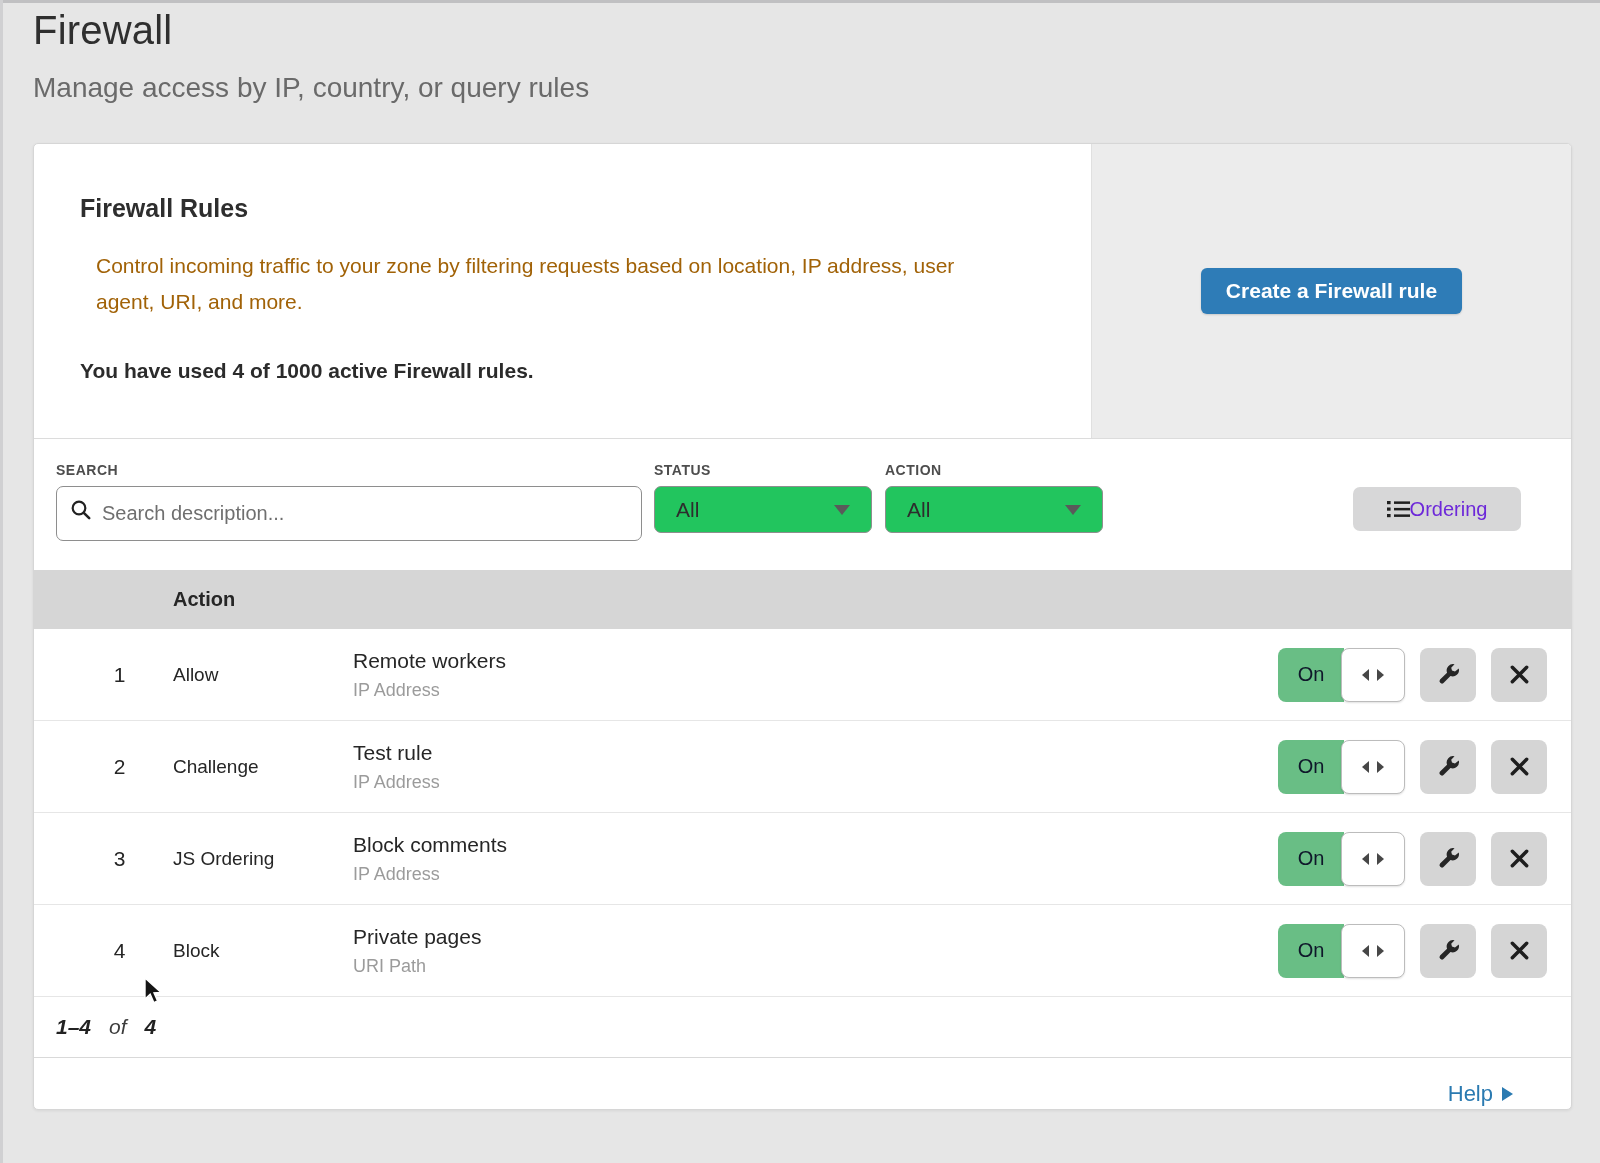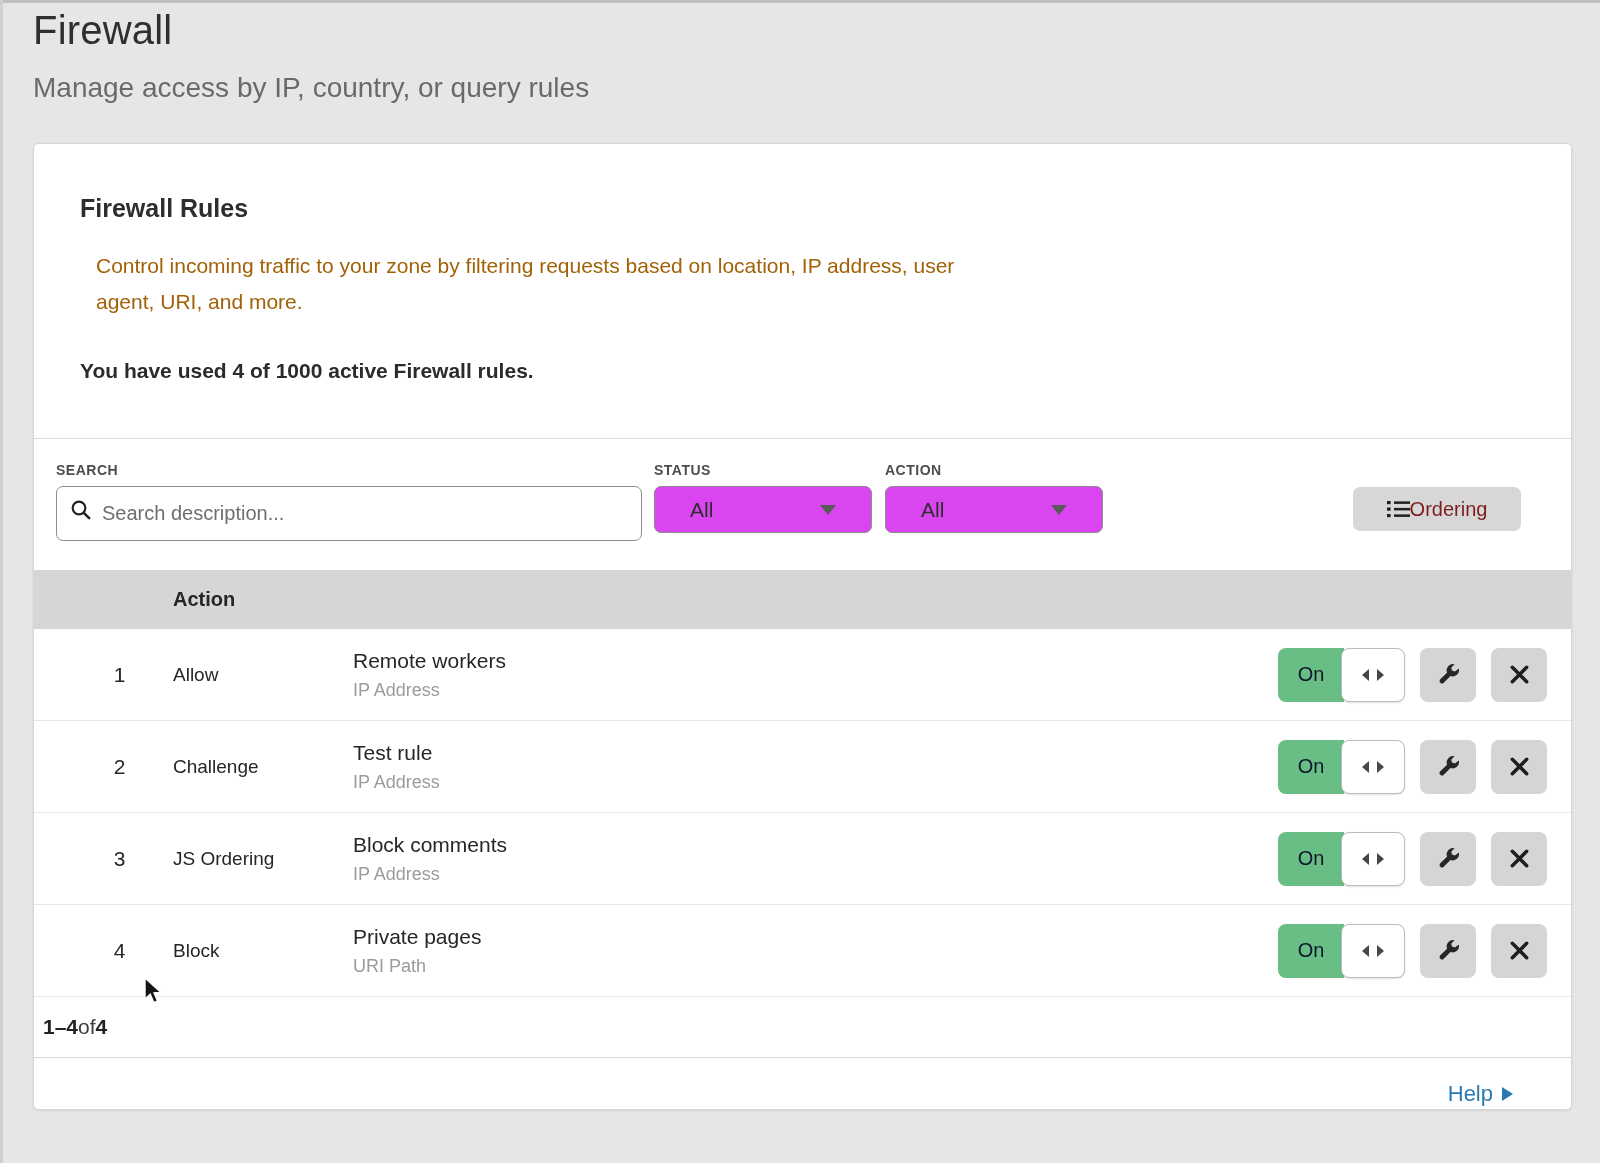--- a/index.html
+++ b/index.html
@@ -48,31 +48,31 @@
   .search-wrap { position:absolute; left:22px; top:47px; width:586px; height:55px; }
   .search-input {
     width:100%; height:100%; box-sizing:border-box; background:#fff;
     border:1.5px solid #8e8e8e; border-radius:7px;
     padding:0 14px 0 45px; font-family:inherit; font-size:20px; color:#555;
   }
   .search-input::placeholder { color:#6f6f6f; opacity:1; }
   .search-icon { position:absolute; left:13px; top:12px; }
   .select {
     position:absolute; top:47px; width:218px; height:47px; box-sizing:border-box;
-    background:#d946ef; border:1.5px solid #8e8e8e; border-radius:7px;
+    background:#22c55e; border:1.5px solid #8e8e8e; border-radius:7px;
     display:flex; align-items:center; justify-content:space-between;
-    padding:0 35px; font-size:21px; color:#2d2d2d; cursor:pointer;
+    padding:0 21px; font-size:21px; color:#2d2d2d; cursor:pointer;
   }
   .sel-status { left:620px; } .sel-action { left:851px; }
   .caret-down { width:0; height:0; border-left:8px solid transparent; border-right:8px solid transparent; border-top:10px solid #5a5a5a; }
   .ordering-btn {
     position:absolute; left:1319px; top:48px; width:168px; height:44px;
     background:#d7d7d8; border:none; border-radius:7px; cursor:pointer;
     display:flex; align-items:center; justify-content:center; 
-    font-family:inherit; font-size:20px; color:#7f1d1d;
+    font-family:inherit; font-size:20px; color:#6d28d9;
   }
 
   
   .table-header {
     display:flex; align-items:center; height:59px; background:#d6d6d6;
     font-size:20px; font-weight:700; color:#2d2d2d;
   }
   .col-num { width:139px; box-sizing:border-box; padding-left:32px; text-align:center; font-size:21px; color:#262626; }
   .col-action { width:180px; font-size:19px; color:#262626; }
   .table-header .col-action { font-size:20px; }
@@ -93,21 +93,21 @@
     border-radius:8px; margin-left:-3px; position:relative; z-index:1;
     display:flex; align-items:center; justify-content:center;
     box-shadow:0 1px 2px rgba(0,0,0,.12);
   }
   .icon-btn {
     width:56px; height:54px; background:#d5d5d5; border:none; border-radius:8px;
     display:flex; align-items:center; justify-content:center; cursor:pointer; padding:0;
   }
 
   
-  .pagination { display:flex; align-items:center; height:60px; padding-left:9px; font-size:21px; color:#3c3c3c; gap:0; }
+  .pagination { display:flex; align-items:center; height:60px; padding-left:22px; font-size:21px; color:#3c3c3c; gap:18px;font-style:italic; }
   .pg-bold { font-weight:700; color:#222; }
   .help-row { border-top:1px solid #d9d9d9; height:56px; display:flex; align-items:center; justify-content:flex-end; padding-right:58px; }
   .help-link { color:#2a7ab1; font-size:22px; display:flex; align-items:center; gap:9px; text-decoration:none; cursor:pointer;margin-top:16px; }
   .help-arrow { width:0; height:0; border-top:7px solid transparent; border-bottom:7px solid transparent; border-left:11px solid #2a7ab1; }
 
   .cursor { position:absolute; left:143px; top:977px; z-index:10; pointer-events:none; }
 </style>
 </head>
 <body>
 
@@ -116,20 +116,23 @@
   <div class="page-subtitle">Manage access by IP, country, or query rules</div>
 </div>
 
 <div class="card">
 
   <div class="card-top">
     <div class="card-top-left">
       <h2 class="panel-title">Firewall Rules</h2>
       <p class="panel-desc">Control incoming traffic to your zone by filtering requests based on location, IP address, user agent, URI, and more.</p>
       <p class="panel-usage">You have used 4 of 1000 active Firewall rules.</p>
+    </div>
+    <div class="card-top-right">
+      <button class="create-btn">Create a Firewall rule</button>
     </div>
   </div>
 
   <div class="filters">
     <div class="filter-label lbl-search">SEARCH</div>
     <div class="search-wrap">
       <input class="search-input" type="text" placeholder="Search description..." style="">
       <svg class="search-icon" width="24" height="24" viewBox="0 0 24 24">
         <circle cx="10" cy="10" r="6.3" fill="none" stroke="#222" stroke-width="2.2"></circle>
         <line x1="14.8" y1="14.8" x2="20.2" y2="20.2" stroke="#222" stroke-width="2.6" stroke-linecap="round"></line>

